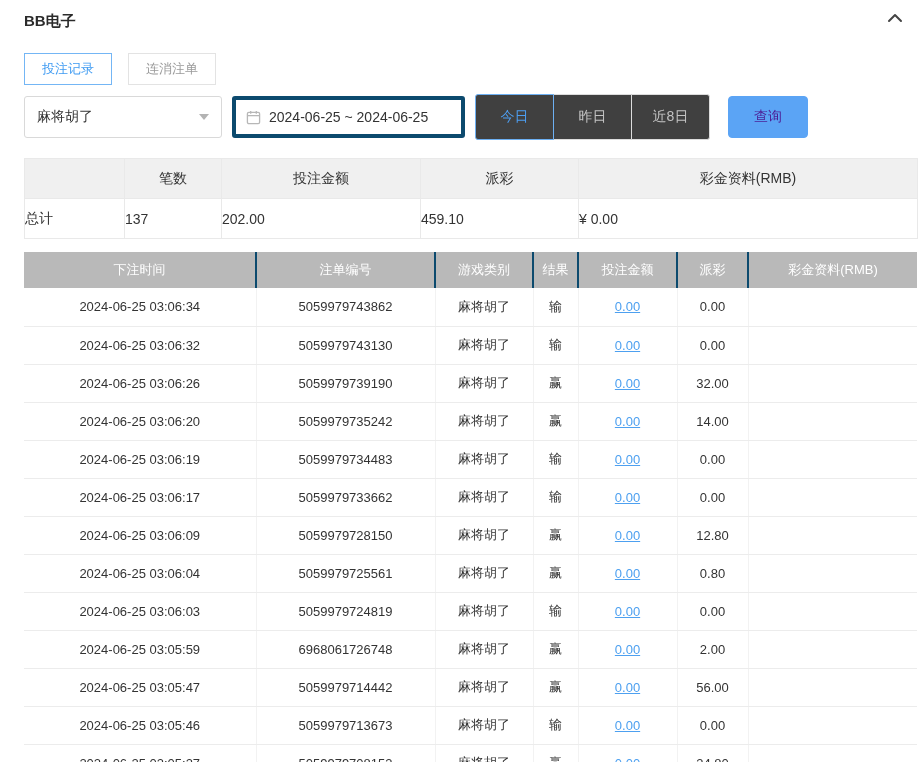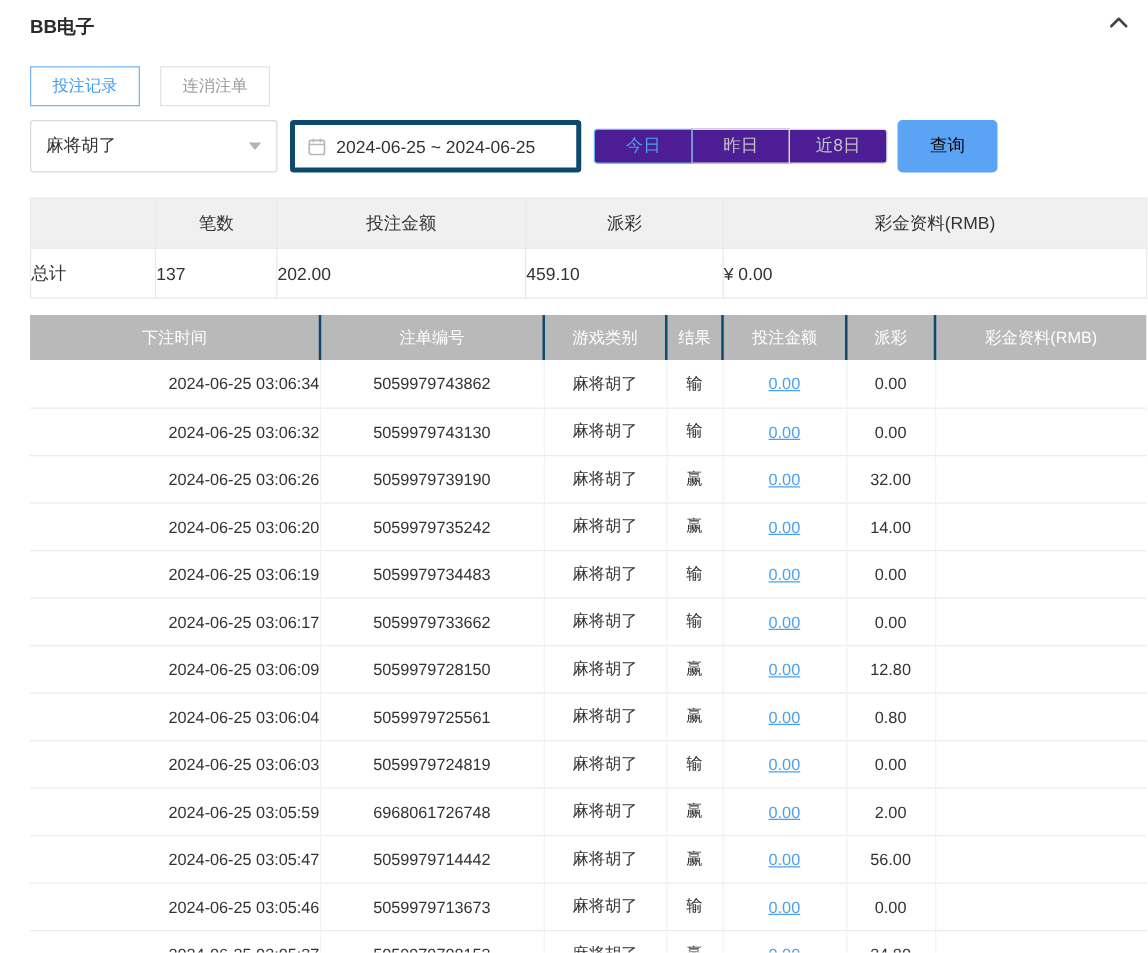--- a/index.html
+++ b/index.html
@@ -42,31 +42,31 @@
     border-left: 5px solid transparent; border-right: 5px solid transparent;
     border-top: 6px solid #b3b3b3;
   }
   .date-box {
     width: 233px; height: 42px; border: 4px solid #0c4a6e; border-radius: 3px;
     display: flex; align-items: center; gap: 8px;
     padding: 0 10px; font-size: 14px; margin-left: 10px; background: #fff; cursor: pointer;
   }
   .btn-group { display: flex; margin-left: 10px; }
   .qbtn {
-    height: 28px; width: 79px; background: #4c1d95; border: 1px solid #dcdcdc;
+    height: 46px; width: 79px; background: #404040; border: 1px solid #dcdcdc;
     color: #c3c3c3; font-size: 14px; cursor: pointer; margin-left: -1px;
     font-family: inherit;
   }
   .qbtn:first-child { margin-left: 0; border-radius: 3px 0 0 3px; }
   .qbtn:last-child { border-radius: 0 3px 3px 0; }
   .qbtn.active { border-color: #6db0f3; color: #4d9ef1; position: relative; z-index: 1; }
   .search-btn {
-    height: 42px; width: 80px; margin-left: 8px;
+    height: 42px; width: 80px; margin-left: 18px;
     background: #5ba4f5; border: 1px solid #5ba4f5; border-radius: 4px;
-    color: #000000; font-size: 14px; cursor: pointer;
+    color: #4c1d95; font-size: 14px; cursor: pointer;
     font-family: inherit;
   }
 
   
   table { border-collapse: collapse; table-layout: fixed; }
   .summary-table { width: 893px; margin-top: 20px; font-size: 14px; }
   .summary-table th, .summary-table td {
     border: 1px solid #e9e9e9; height: 40px; font-weight: normal;
   }
   .summary-table thead th { background: #f0f0f0; color: #333; }
@@ -76,21 +76,21 @@
   .records-table thead th {
     background: #b9b9b9; color: #ffffff; font-weight: normal;
     height: 36px; text-align: center; border-left: 2px solid #0c4a6e;
   }
   .records-table thead th:first-child { border-left: none; }
   .records-table tbody td {
     height: 38px; text-align: center;
     border-bottom: 1px solid #ececec; border-left: 1px solid #f2f2f2;
     color: #333;
   }
-  .records-table tbody td:first-child { border-left: none; text-align: right; }
+  .records-table tbody td:first-child { border-left: none; }
   .amount-link { color: #4da0f0; text-decoration: underline; cursor: pointer; }
 </style>
 </head>
 <body>
 
 <div class="page">
 
   <div class="panel-header">
     <div class="panel-title">BB电子</div>
     <button class="chevron-btn">

